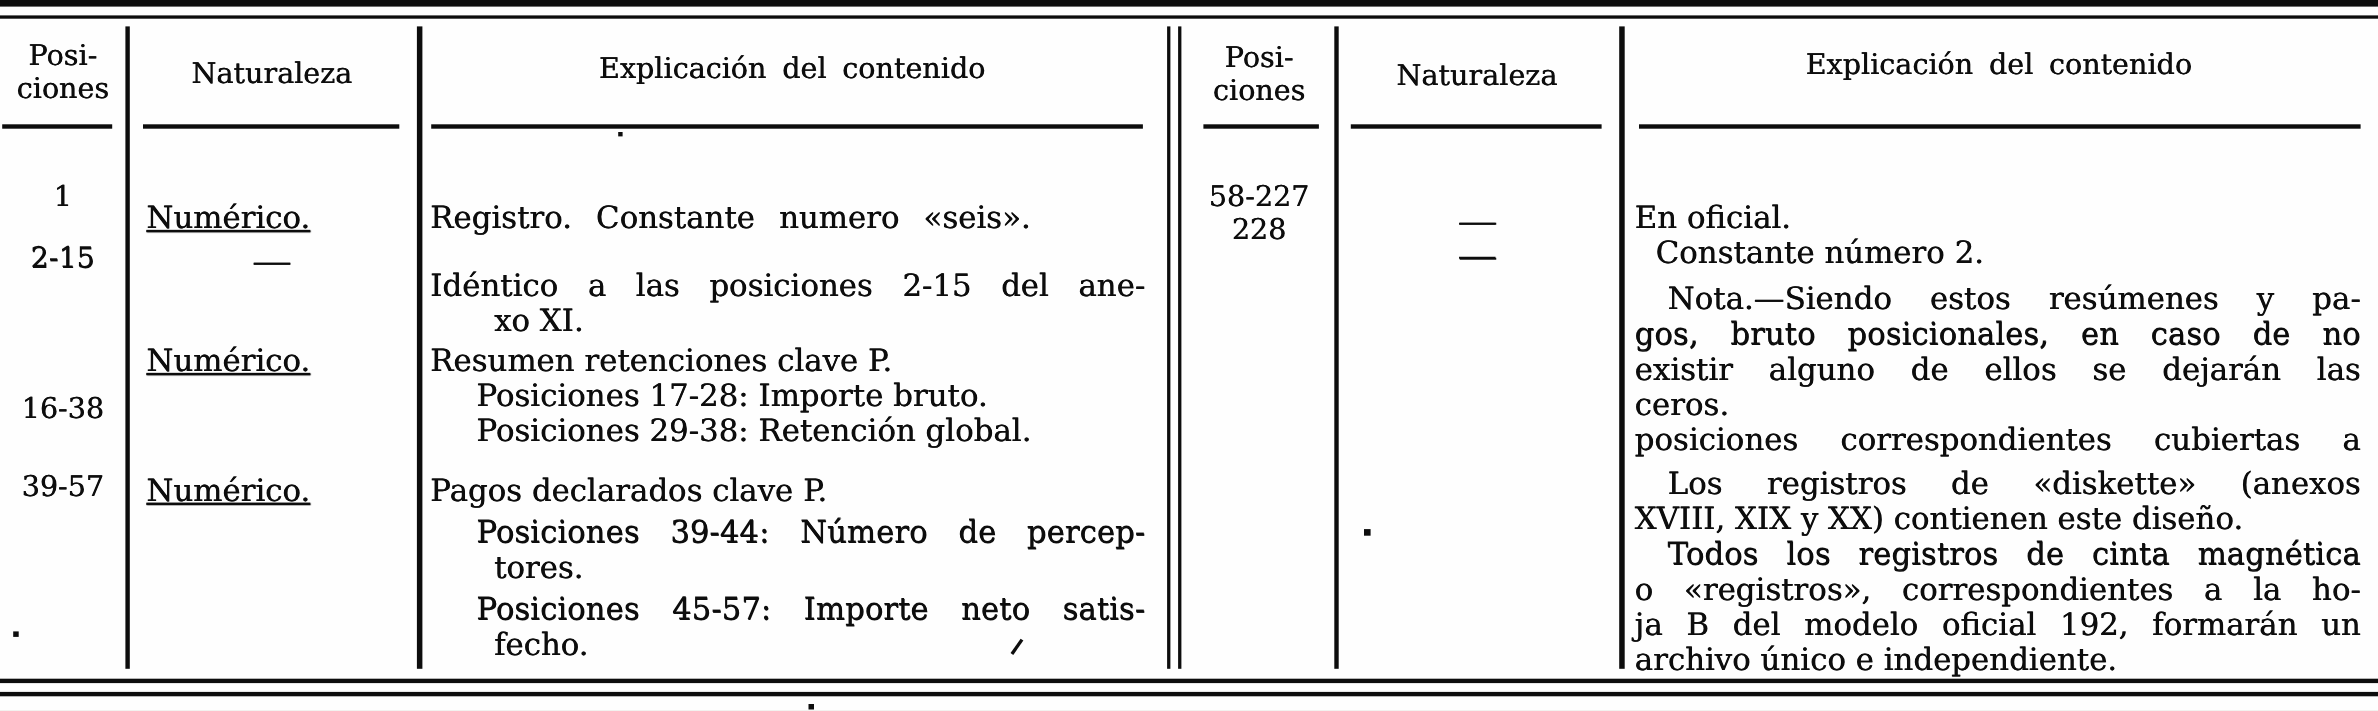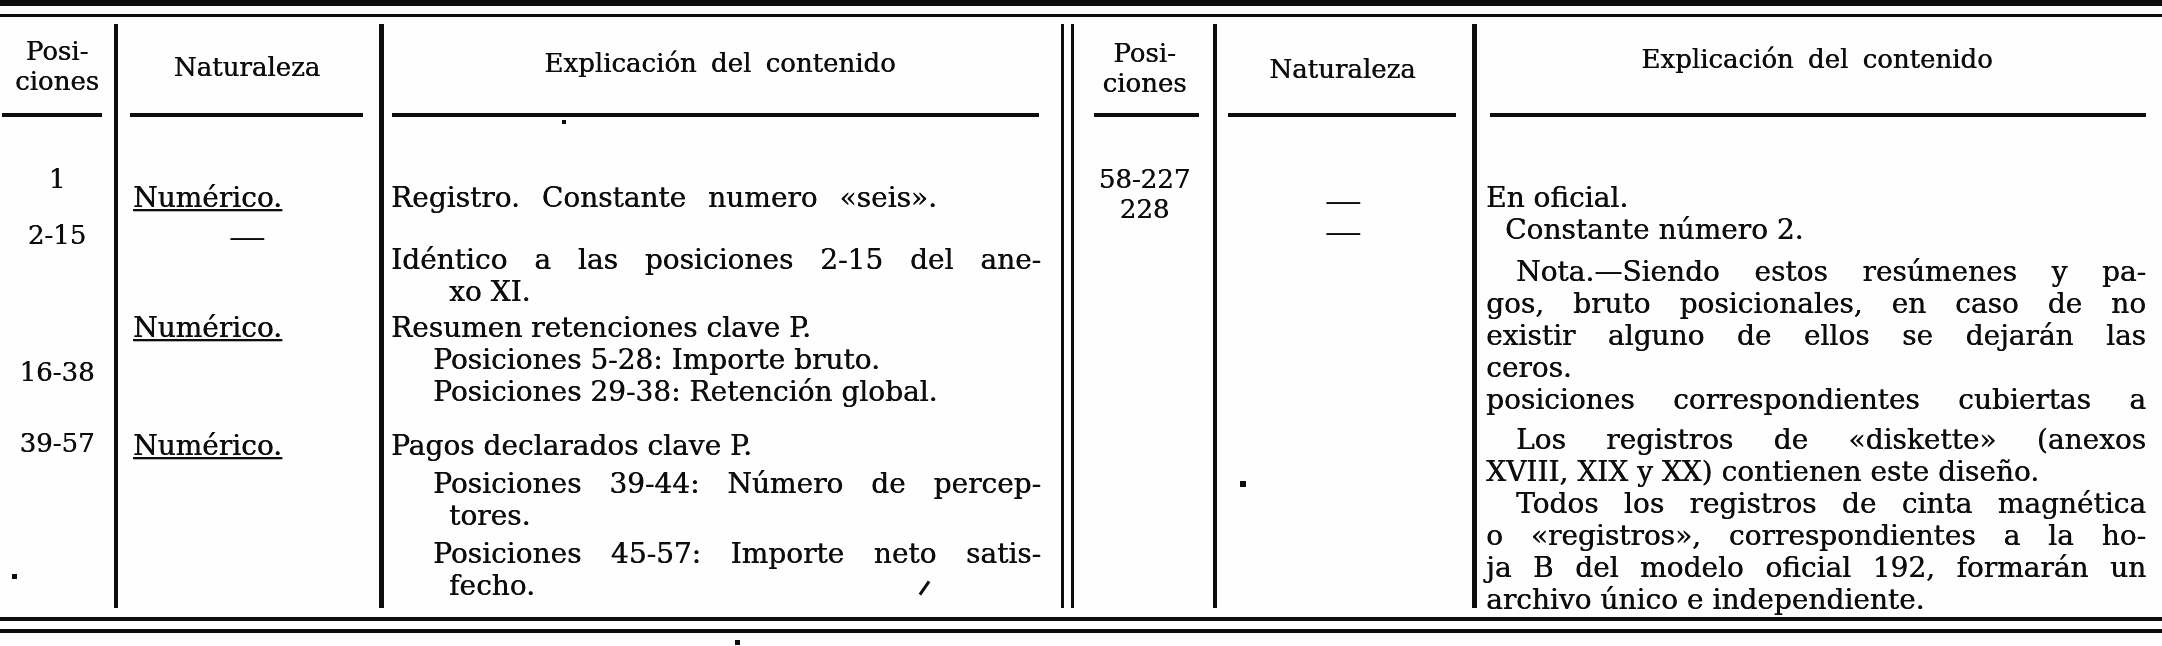--- a/index.html
+++ b/index.html
@@ -70,21 +70,21 @@
   <div class="cell nat ctr" style="left:115px;top:222px;width:264px;"><span class="dash">—</span></div>
   <div class="cell exp" style="left:391px;top:244px;width:650px;">
     <div class="ln jline">Idéntico a las posiciones 2-15 del ane-</div>
     <div class="ln ind2">xo XI.</div>
   </div>
 
   <div class="cell num" style="left:0;top:312px;width:114px;margin-top:45px;">16-38</div>
   <div class="cell nat" style="left:133px;top:312px;width:240px;">Numérico.</div>
   <div class="cell exp" style="left:391px;top:312px;width:650px;">
     <div class="ln">Resumen retenciones clave P.</div>
-    <div class="ln ind1">Posiciones 5-28: Importe bruto.</div>
+    <div class="ln ind1">Posiciones 17-28: Importe bruto.</div>
     <div class="ln ind1">Posiciones 29-38: Retención global.</div>
   </div>
 
   <div class="cell num" style="left:0;top:428px;width:114px;">39-57</div>
   <div class="cell nat" style="left:133px;top:430px;width:240px;">Numérico.</div>
   <div class="cell exp" style="left:391px;top:430px;width:650px;">
     <div class="ln">Pagos declarados clave P.</div>
     <div class="ln ind1 jline gap">Posiciones 39-44: Número de percep-</div>
     <div class="ln ind2">tores.</div>
     <div class="ln ind1 jline gap">Posiciones 45-57: Importe neto satis-</div>

